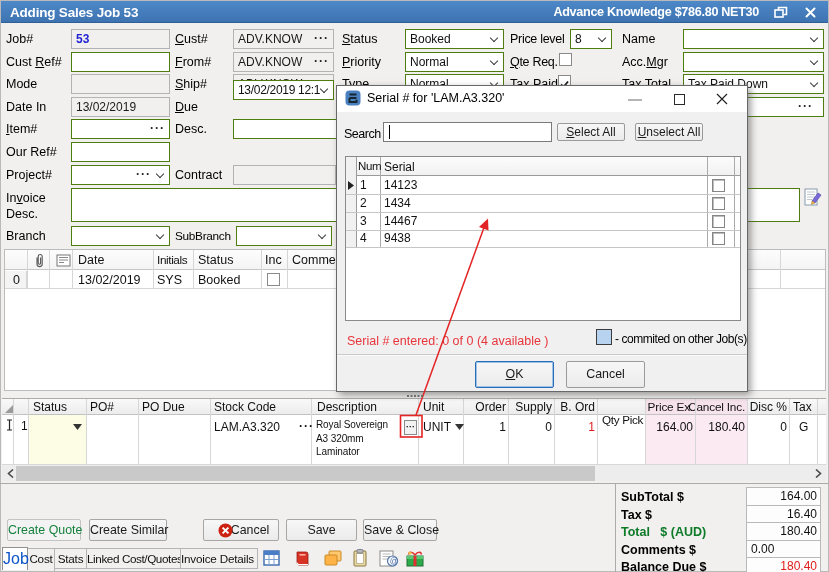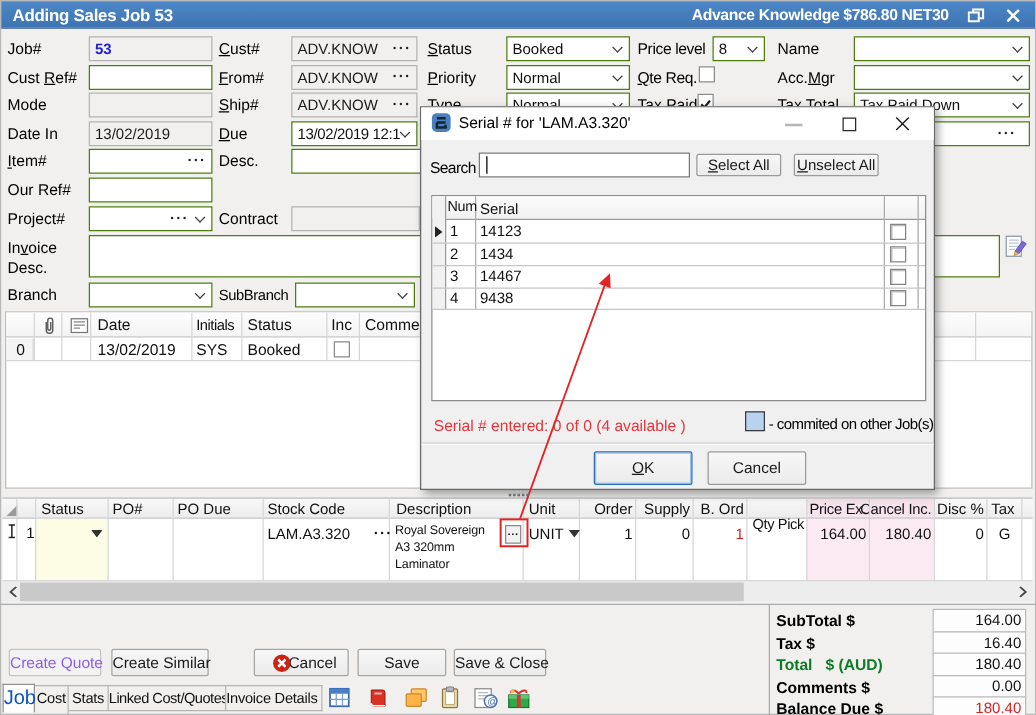--- a/index.html
+++ b/index.html
@@ -63,21 +63,21 @@
 <div class="lbl" style="left:510px;top:76px">Tax Paid</div>
 <div class="cb" style="left:558px;top:75px"><svg width="11" height="11" viewBox="0 0 11 11">
       <path d="M2 5.5 L4.5 8 L9 2.5" stroke="#1a1a1a" stroke-width="1.8" fill="none"></path>
     </svg></div>
 <div class="lbl" style="left:622px;top:76px">Tax Total</div>
 <div class="tb" style="left:683px;top:74px;width:141px">Tax Paid Down<i class="chev"></i></div>
 
 <div class="lbl" style="left:6px;top:99px">Date In</div>
 <div class="tb dis" style="left:71px;top:97px;width:99px">13/02/2019</div>
 <div class="lbl" style="left:175px;top:99px"><u>D</u>ue</div>
-<div class="tb" style="left:233px;top:97px;width:101px;letter-spacing:-.3px">13/02/2019 12:1<i class="chev"></i></div>
+<div class="tb" style="left:233px;top:80px;width:101px;letter-spacing:-.3px">13/02/2019 12:1<i class="chev"></i></div>
 <div class="tb" style="left:683px;top:97px;width:141px">
     <span class="ell" style="right:10px">···</span>
   </div>
 
 <div class="lbl" style="left:6px;top:121px"><u>I</u>tem#</div>
 <div class="tb" style="left:71px;top:119px;width:99px">
     <span class="ell">···</span>
   </div>
 <div class="lbl" style="left:175px;top:121px">Desc.</div>
 <div class="tb" style="left:233px;top:119px;width:275px"></div>
@@ -215,21 +215,21 @@
   <svg class="ab" style="left:5px;top:4px" width="7" height="9">
       <polyline points="6,0.5 1.5,4.5 6,8.5" stroke="#4a4a4a" stroke-width="1.6" fill="none"></polyline>
     </svg>
   <div class="ab" style="left:14px;top:1px;width:579px;height:15px;background:#c9c9c9"></div>
   <svg class="ab" style="left:813px;top:4px" width="7" height="9">
       <polyline points="1,0.5 5.5,4.5 1,8.5" stroke="#4a4a4a" stroke-width="1.6" fill="none"></polyline>
     </svg>
 </div>
 <div class="hline" style="left:0;top:483px;width:829px;background:#ababab"></div>
 
-<div class="btn" style="left:7px;top:519px;width:74px;color:#8b5cf6;background:#f3f3f3;border-color:#c3c3c3">Create Quote</div>
+<div class="btn" style="left:7px;top:519px;width:74px;color:#15803d;background:#f3f3f3;border-color:#c3c3c3">Create Quote</div>
 <div class="btn" style="left:89px;top:519px;width:78px">Create Similar</div>
 <div class="btn" style="left:203px;top:519px;width:76px">
   <svg class="ab" style="left:14px;top:3px" width="15" height="15" viewBox="0 0 15 15">
     <circle cx="7.5" cy="7.5" r="7" fill="#cc2211"></circle>
     <path d="M4.6 4.6 L10.4 10.4 M10.4 4.6 L4.6 10.4" stroke="#fff" stroke-width="2"></path>
   </svg>
   <span style="margin-left:18px">Cancel</span>
 </div>
 <div class="btn" style="left:286px;top:519px;width:71px">Save</div>
 <div class="btn" style="left:363px;top:519px;width:74px">Save &amp; Close</div>
@@ -275,21 +275,21 @@
 
 <div class="vline" style="left:615px;top:484px;height:88px;background:#ababab"></div>
 <div class="lbl" style="left:621px;top:489px;font-weight:bold">SubTotal $</div>
 <div class="lbl" style="left:621px;top:507px;font-weight:bold">Tax $</div>
 <div class="lbl" style="left:621px;top:524px;font-weight:bold;color:#0d7a28">Total&nbsp;&nbsp;&nbsp;$ (AUD)</div>
 <div class="lbl" style="left:621px;top:542px;font-weight:bold">Comments $</div>
 <div class="lbl" style="left:621px;top:559px;font-weight:bold">Balance Due $</div>
 <div class="tb" style="left:746px;top:487px;width:75px;height:15px;padding-top:1px;text-align:right;background:#fdfdfd;border-color:#b9b9b9">164.00</div>
 <div class="tb" style="left:746px;top:505px;width:75px;height:15px;padding-top:1px;text-align:right;background:#fdfdfd;border-color:#b9b9b9">16.40</div>
 <div class="tb" style="left:746px;top:522px;width:75px;height:15px;padding-top:1px;text-align:right;background:#fdfdfd;border-color:#b9b9b9">180.40</div>
-<div class="tb" style="left:746px;top:540px;width:75px;height:15px;padding-top:1px;text-align:right;background:#fdfdfd;border-color:#b9b9b9">0.00</div>
+<div class="tb" style="left:746px;top:540px;width:75px;height:15px;padding-top:1px;background:#fdfdfd;border-color:#b9b9b9">0.00</div>
 <div class="tb" style="left:746px;top:557px;width:75px;height:15px;padding-top:1px;text-align:right;background:#fdfdfd;border-color:#b9b9b9;color:#e01c1c">180.40</div>
 
 <div class="ab" id="dlg" style="left:336px;top:85px;width:412px;height:307px;background:#f0f0f0;border:1px solid #686868;box-shadow:3px 3px 7px rgba(80,80,80,.55);z-index:10">
 
   <div class="ab" style="left:0;top:0;width:410px;height:26px;background:#fff">
     <svg class="ab" style="left:8px;top:4px" width="16" height="16" viewBox="0 0 16 16">
       <rect x="0.5" y="0.5" width="15" height="15" rx="4" fill="#4a7fc0"></rect>
       <path d="M4.5 4.5 H11.5 M4.5 8 H11.5 M4.5 8 V12 H11.5 V9.8" fill="none" stroke="#15262e" stroke-width="2"></path>
     </svg>
     <div class="ab" style="left:30px;top:5px;font-size:12.5px;color:#000">Serial # for 'LAM.A3.320'</div>

